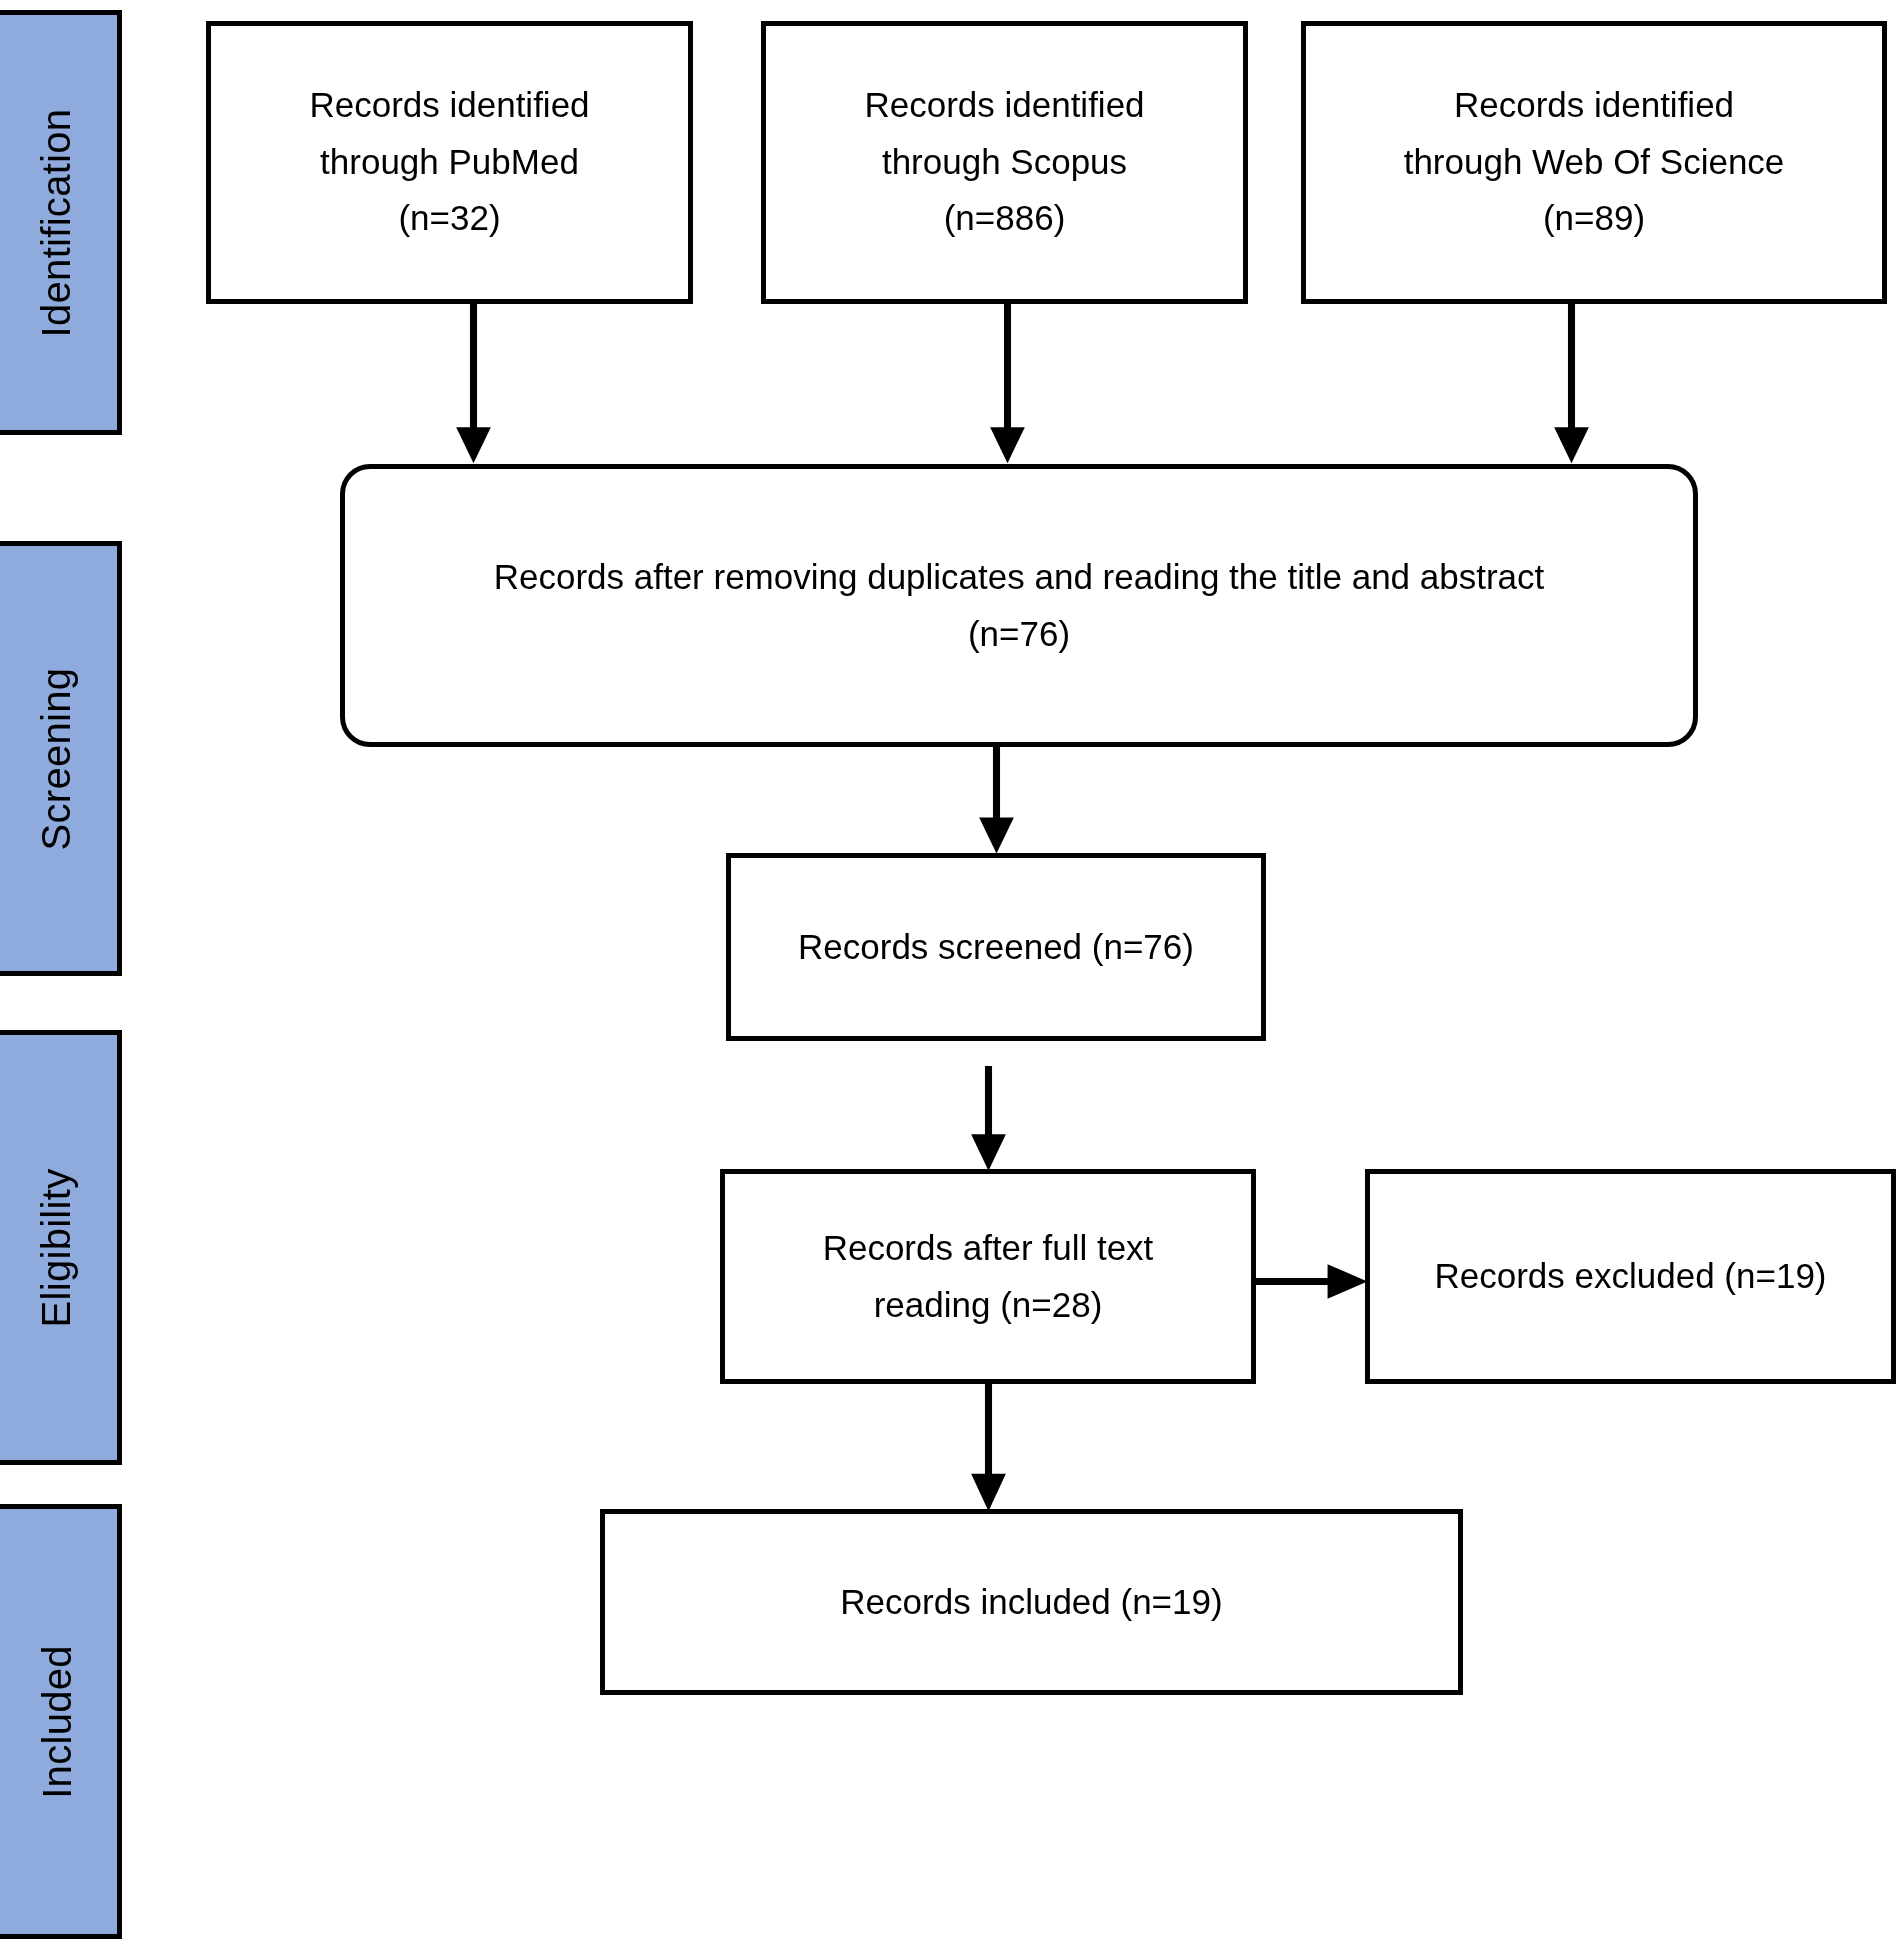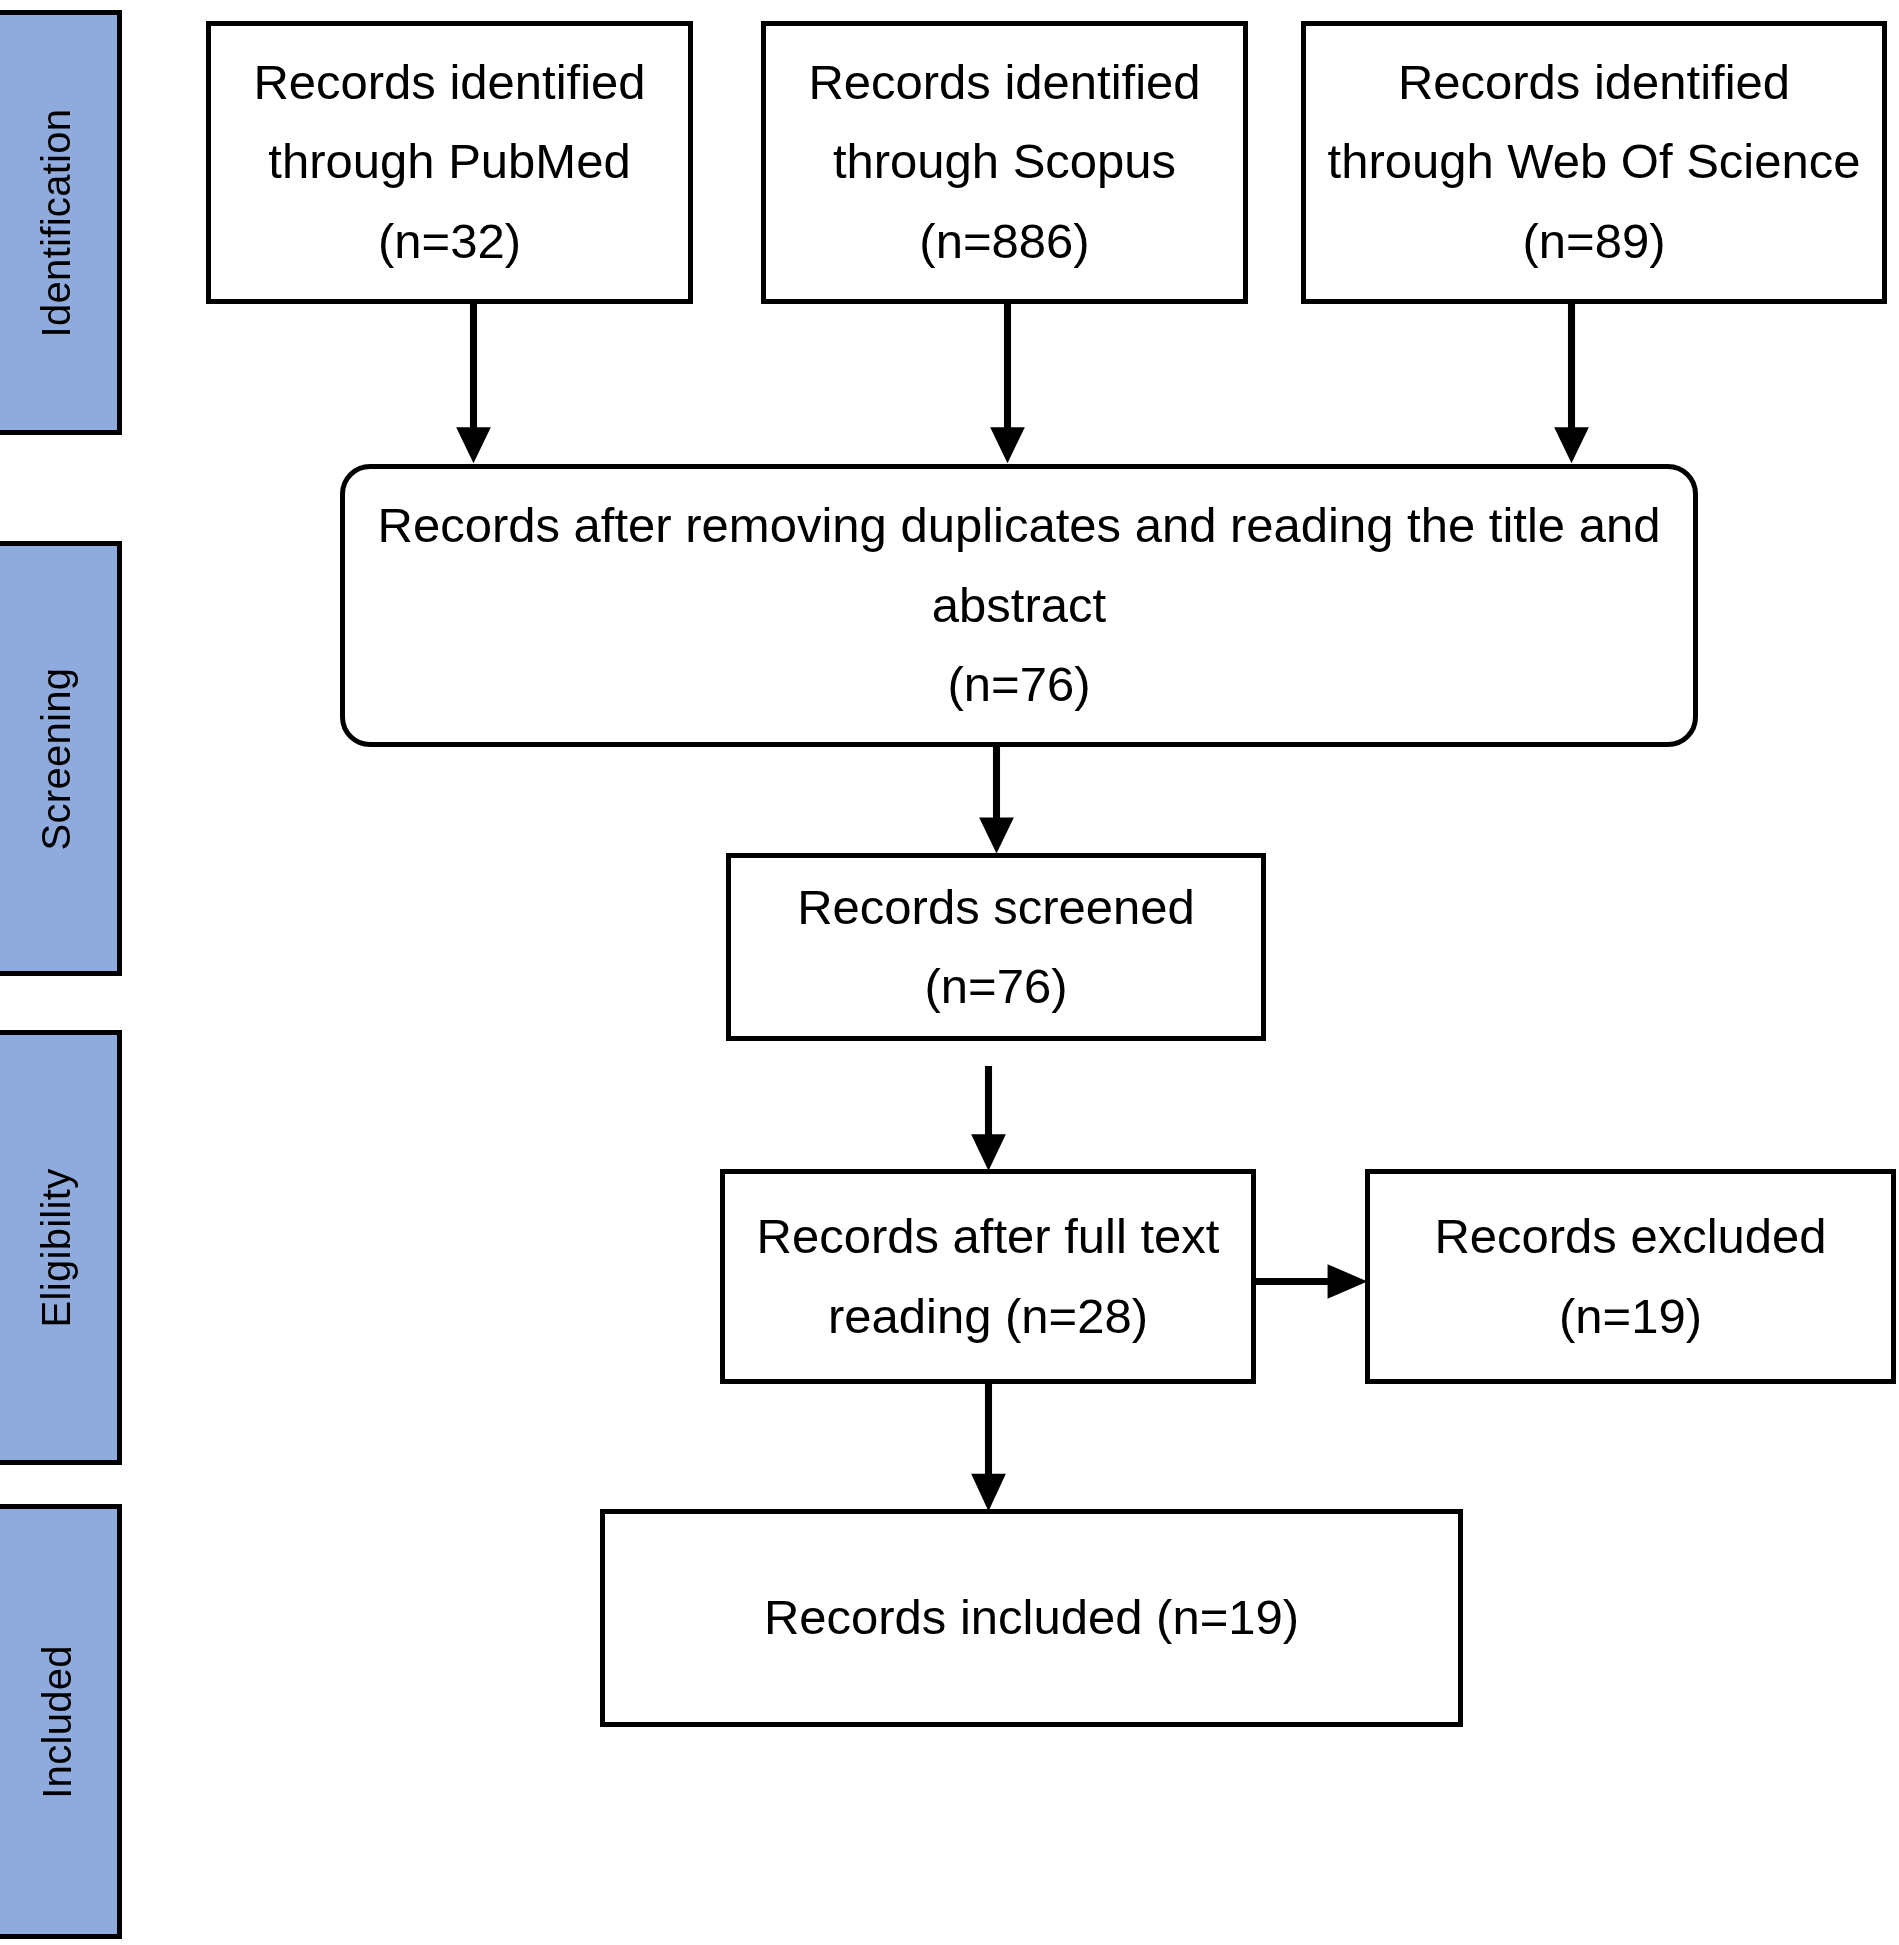--- a/index.html
+++ b/index.html
@@ -45,21 +45,21 @@
     box-sizing: border-box;
     border: 5.2px solid #000000;
     background: #ffffff;
     display: flex;
     align-items: center;
     justify-content: center;
     text-align: center;
     padding: 6.4px 11.6px;
   }
   .flow-box-text {
-    font-size: 49px;
+    font-size: 35px;
     line-height: 1.62;
     color: #000000;
     white-space: pre-line;
   }
 
   
   .connector {
     position: absolute;
     overflow: visible;
   }
@@ -118,21 +118,21 @@
 
   <div class="flow-box" style="left:720px; top:1169px; width:536px; height:215px;">
     <span class="flow-box-text">Records after full text
 reading (n=28)</span>
   </div>
 
   <div class="flow-box" style="left:1365px; top:1169px; width:531px; height:215px;">
     <span class="flow-box-text">Records excluded (n=19)</span>
   </div>
 
-  <div class="flow-box" style="left:600px; top:1509px; width:863px; height:218px;">
+  <div class="flow-box" style="left:600px; top:1509px; width:863px; height:186px;">
     <span class="flow-box-text">Records included (n=19)</span>
   </div>
 
   <div class="connector" style="left:451px; top:300px; width:45px; height:167px;">
     <svg width="45" height="167" viewBox="0 0 70 260">
       <line x1="35" y1="0" x2="35" y2="205" stroke="#000000" stroke-width="11"></line>
       <polygon points="8,198 62,198 35,254" fill="#000000"></polygon>
     </svg>
   </div>
 

